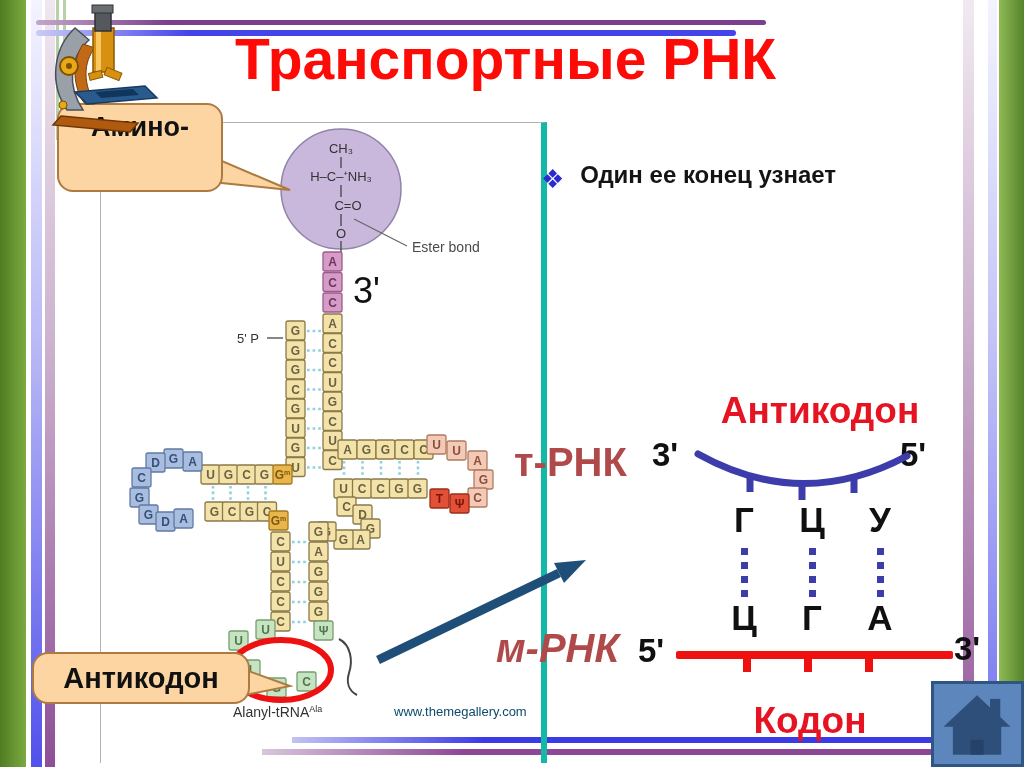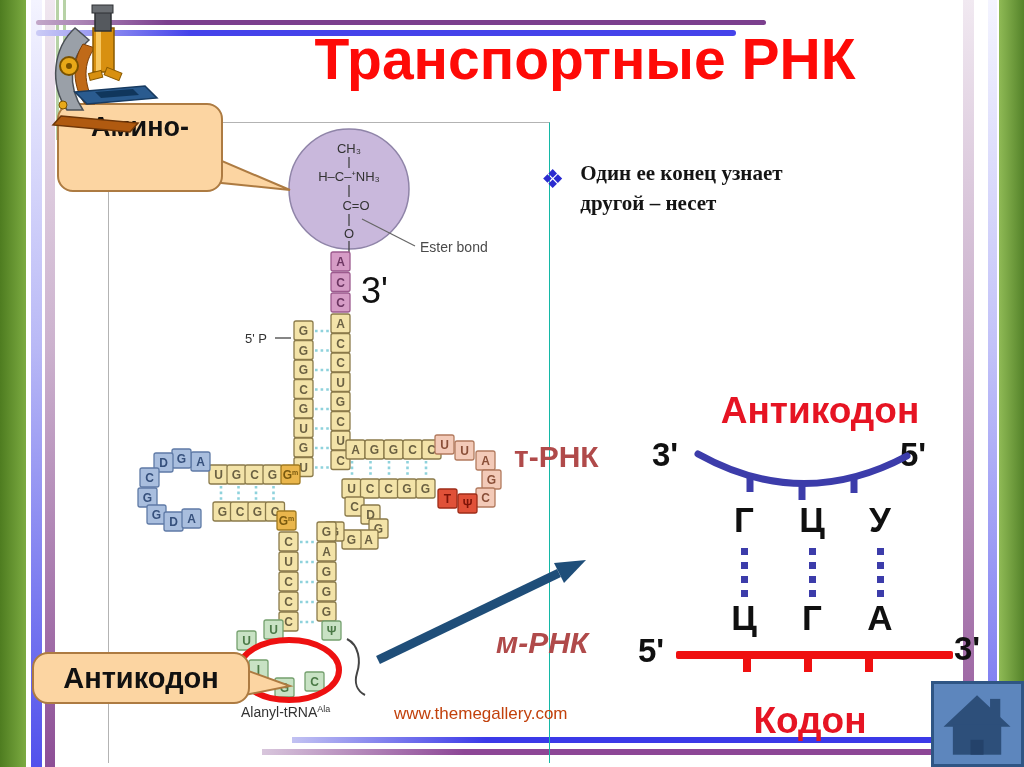--- a/index.html
+++ b/index.html
@@ -22,51 +22,51 @@
   .line-top-purple{position:absolute;left:36px;top:20px;width:730px;height:5px;border-radius:3px;
     background:linear-gradient(to right,#c3a8c9,#7b3f8e 18%,#7b3f8e);}
   .line-top-blue{position:absolute;left:36px;top:30px;width:700px;height:6px;border-radius:3px;
     background:linear-gradient(to right,#ccccf6,#4543ea 22%,#4543ea);}
   .line-bottom-blue{position:absolute;left:292px;top:737px;width:646px;height:6px;
     background:linear-gradient(to right,#c2c2f2,#3b39e8 30%,#3b39e8);}
   .line-bottom-purple{position:absolute;left:262px;top:749px;width:673px;height:6px;
     background:linear-gradient(to right,#d8c6dc,#8d4796 30%,#8d4796);}
 
   
-  .title{position:absolute;left:235px;top:26px;width:700px;text-align:center;
+  .title{position:absolute;left:235px;top:26px;width:700px;text-align:left;
     font-size:57px;font-weight:600;color:#fe0a07;white-space:nowrap;}
 
   
-  .figure{position:absolute;left:108px;top:122px;width:440px;height:640px;
-    border-left:1px solid #b3b3b3;border-top:1px solid #b3b3b3;border-right:1px solid #14b8a6;}
+  .figure{position:absolute;left:100px;top:122px;width:440px;height:640px;
+    border-left:1px solid #b3b3b3;border-top:1px solid #b3b3b3;border-right:6px solid #14b8a6;}
 
   
   .callout{position:absolute;background:#fcd5a2;border:2px solid #ad7b42;border-radius:16px;
     color:#111;font-weight:bold;text-align:center;z-index:6;}
   .amino-callout{left:57px;top:103px;width:162px;height:80px;font-size:27px;line-height:1.3;padding-top:5px;}
   .anticodon-callout{left:32px;top:652px;width:214px;height:48px;font-size:29px;line-height:48px;}
   .tail{position:absolute;z-index:5;}
 
   
   .bullet-block{position:absolute;left:541px;top:158px;width:440px;display:flex;}
   .bullet-marker{color:#2b2bd0;font-size:26px;margin:6px 16px 0 0;flex:0 0 auto;}
-  .bullet-text{font-size:21px;font-weight:bold;color:#141414;line-height:1.43;font-family:Liberation Serif, serif;}
+  .bullet-text{font-size:24px;font-weight:bold;color:#141414;line-height:1.43;}
   .hl{color:#b05151;}
 
   
   .abs{position:absolute;}
   .red-heading{color:#e61423;font-weight:bold;font-size:37px;}
-  .maroon-label{color:#b04a4a;font-weight:bold;font-size:30px;}
+  .maroon-label{color:#b04a4a;font-weight:bold;font-size:40px;}
   .prime{font-weight:bold;font-size:33px;color:#101010;}
   .base{font-weight:bold;font-size:35px;color:#101010;width:44px;text-align:center;}
   .dots{position:absolute;width:7px;height:52px;
     background:repeating-linear-gradient(to bottom,#3c3caa 0 7px,transparent 7px 14px);}
   .mrna-line{position:absolute;left:676px;top:651px;width:277px;height:8px;background:#ef1010;border-radius:2px;}
   .mrna-tick{position:absolute;width:8px;height:13px;background:#ef1010;top:659px;}
-  .watermark{position:absolute;left:394px;top:704px;font-size:17px;color:#c2410c;}
+  .watermark{position:absolute;left:394px;top:704px;font-size:13px;color:#0c4a6e;}
 
   
   .home-btn{position:absolute;left:931px;top:681px;width:93px;height:86px;box-sizing:border-box;
     background:#5d86bd;border:3px solid #2f5584;z-index:8;cursor:pointer;}
 </style>
 </head>
 <body>
 
 <div class="bar-green-left"></div>
 <div class="stripe stripe-blue-l"></div>
@@ -316,21 +316,20 @@
 </div>
 <svg class="tail" style="left:240px;top:666px;" width="56" height="34">
   <polygon points="0,2 50,20 0,30" fill="#fcd5a2" stroke="#ad7b42" stroke-width="2"></polygon>
 </svg>
 <div class="callout anticodon-callout">Антикодон</div>
 
 <div class="bullet-block">
   <div class="bullet-marker">❖</div>
   <div class="bullet-text" id="bullet-text">
       <div><span>Один ее конец узнает</span></div>
-      <div><span>другой – несет</span></div>
     </div>
 </div>
 
 <span class="abs maroon-label" style="left:514px;top:440px;">т-РНК</span>
 <div class="abs red-heading" style="left:695px;top:390px;width:250px;text-align:center;">Антикодон</div>
 <span class="abs prime" style="left:652px;top:436px;">3'</span>
 <span class="abs prime" style="left:900px;top:436px;">5'</span>
 <svg class="abs" style="left:690px;top:444px;" width="226" height="64">
   <path d="M8,10 Q112,68 217,12" fill="none" stroke="#3c3caa" stroke-width="7" stroke-linecap="round"></path>
   <line x1="60" y1="32" x2="60" y2="48" stroke="#3c3caa" stroke-width="7"></line>

